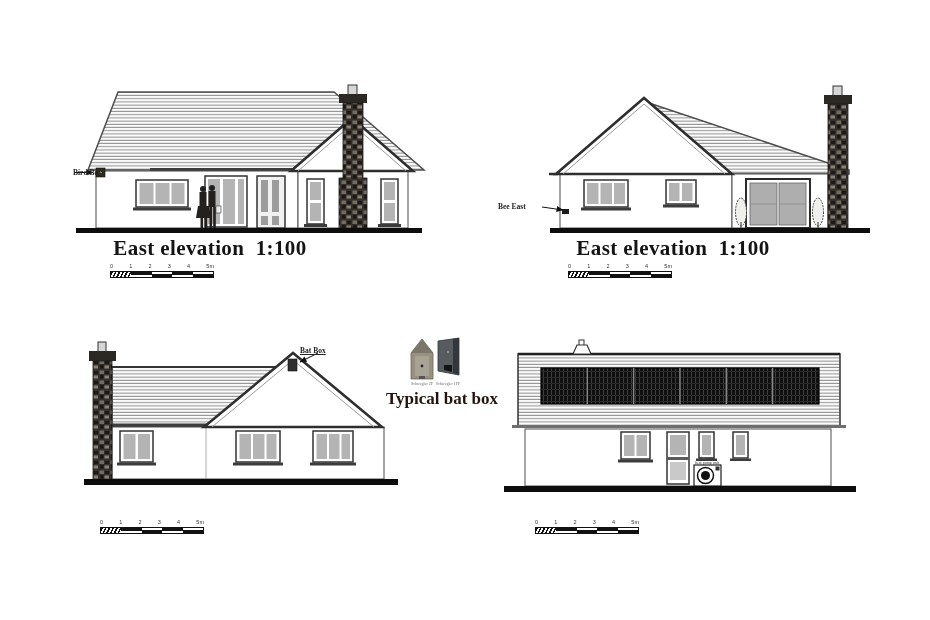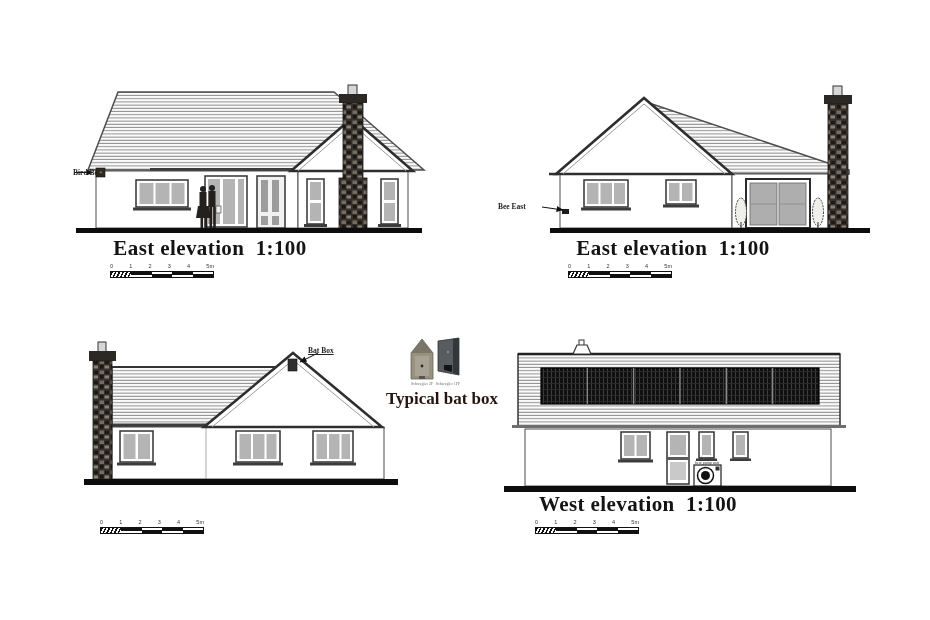--- a/index.html
+++ b/index.html
@@ -265,25 +265,24 @@
         <polygon points="438,341 459,338 459,375 438,371" fill="#585c60" stroke="#2f3235" stroke-width="0.8"></polygon>
         <polygon points="453,339 459,338 459,375 453,373" fill="#33373a"></polygon>
         <polygon points="444,365 452,365 452,372 444,370" fill="#121416"></polygon>
         <circle cx="448" cy="352" r="1" fill="#9aa0a4"></circle>
       </g>
     </g>
   </svg>
 
   <div class="title" style="left:210px;top:236px;">East elevation  1:100</div>
   <div class="title" style="left:673px;top:236px;">East elevation  1:100</div>
-  <div class="title" style="left:638px;top:492px;">West elevation  1:100</div>
 
   <div class="ann" style="left:40px;top:168px;padding-left:33px;">Bird Box</div>
   <div class="ann" style="left:498px;top:202px;">Bee East</div>
-  <div class="ann" style="left:308px;top:346px;text-decoration:underline;">Bat Box</div>
+  <div class="ann" style="left:300px;top:346px;text-decoration:underline;">Bat Box</div>
 
   <div class="batbox-caption" style="left:422px;top:381px;">Schwegler 2F</div>
   <div class="batbox-caption" style="left:448px;top:381px;">Schwegler 1FF</div>
   <div class="batbox-title" style="left:442px;top:389px;">Typical bat box</div>
 
   <div class="pump-label" style="left:707px;top:456px;">
     <div>air source</div>
     <div>heat pump unit</div>
   </div>
 

